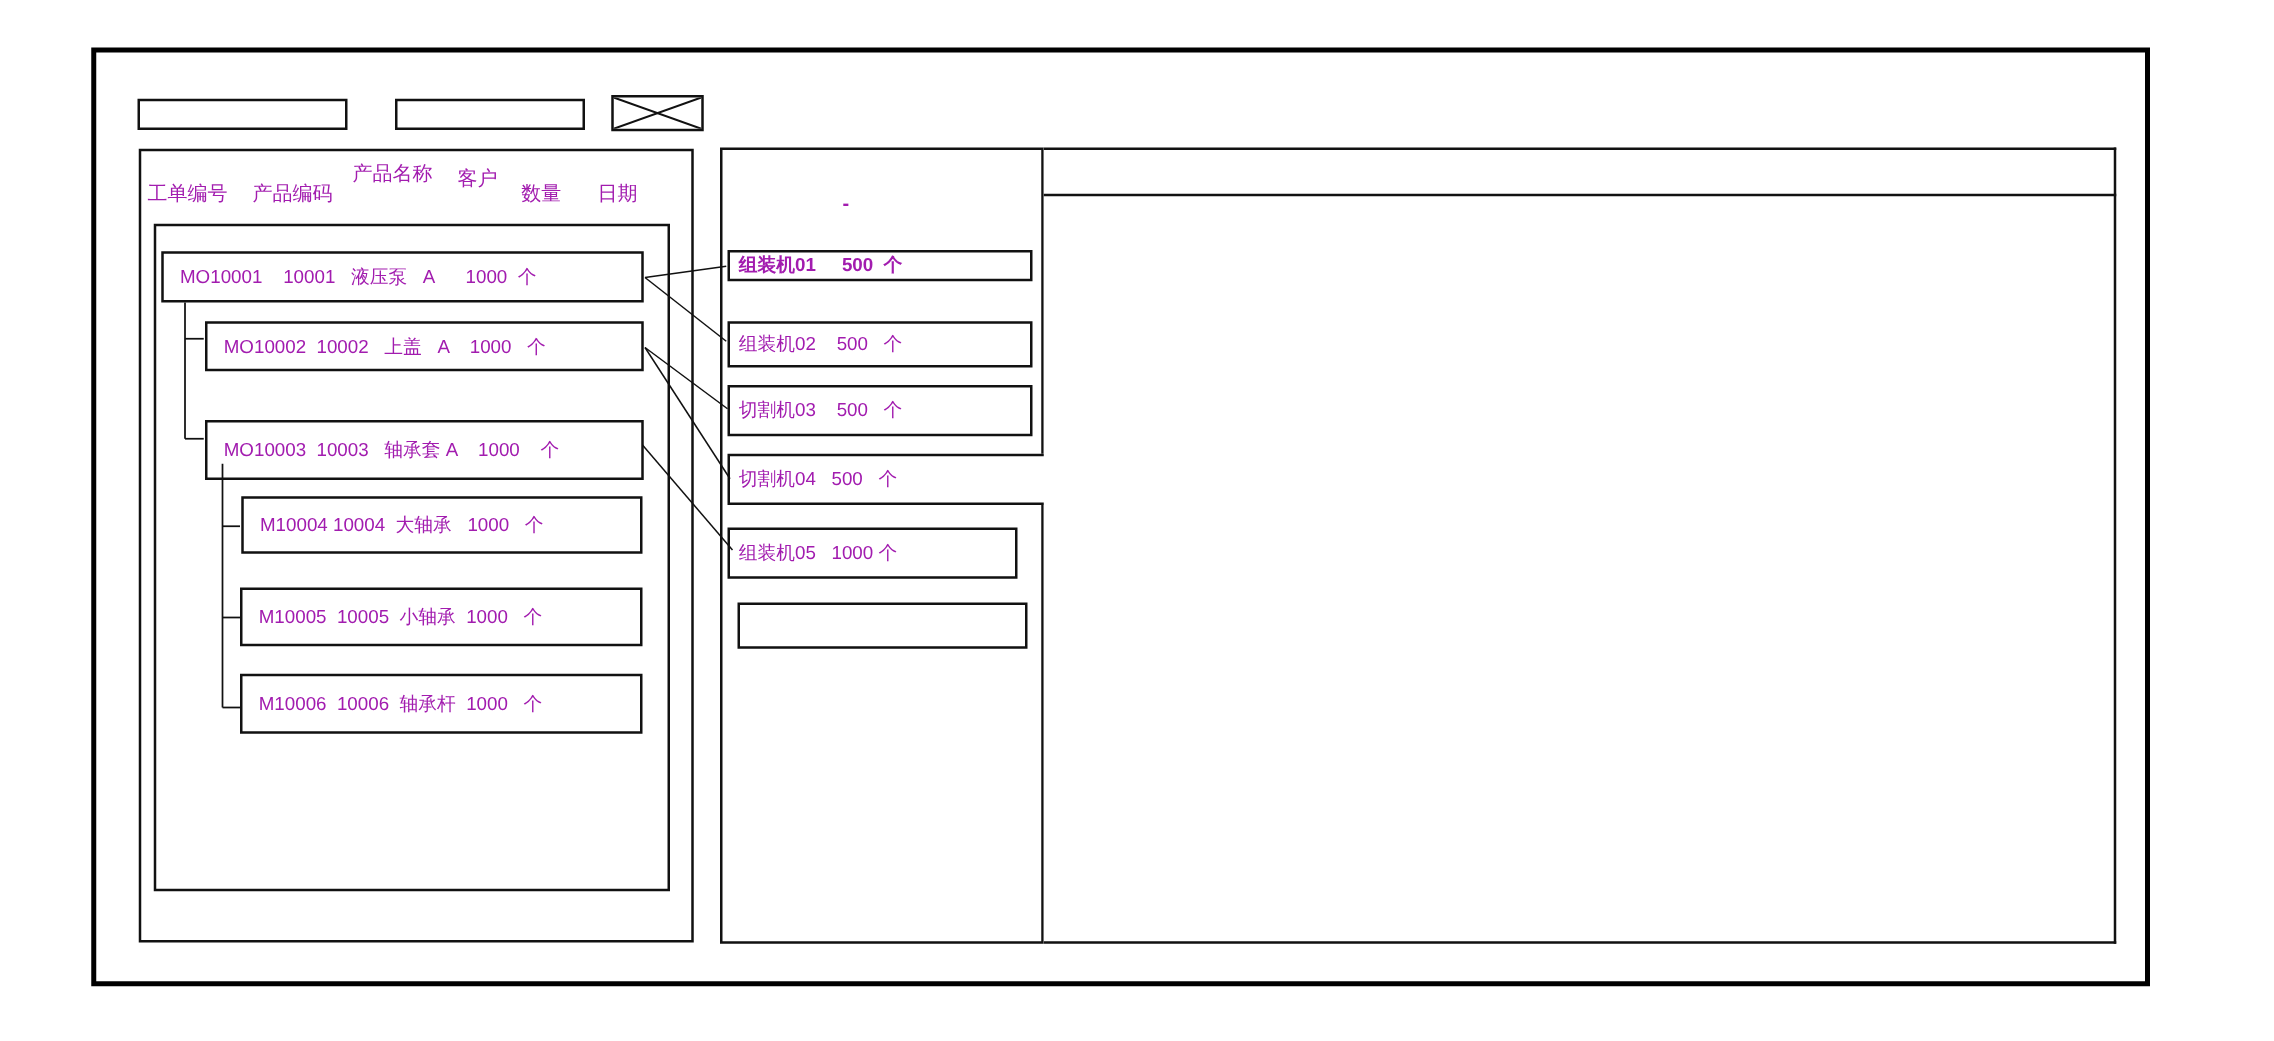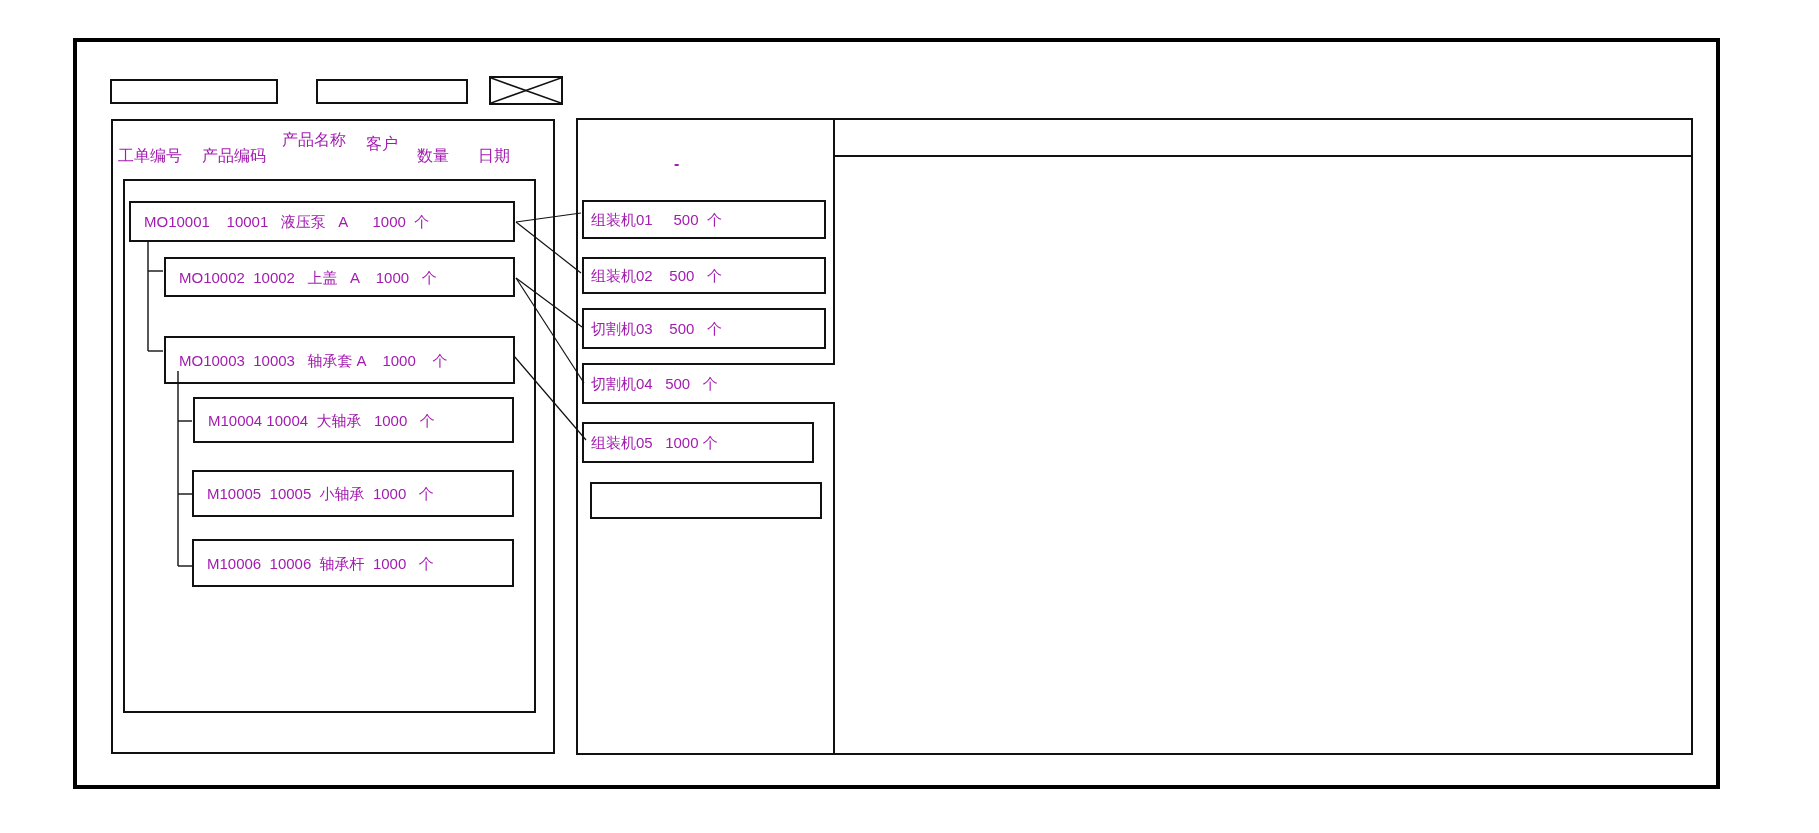--- a/index.html
+++ b/index.html
@@ -48,21 +48,21 @@
   <div class="box txt node" style="left:129px;top:201px;width:386px;height:41px;">MO10001    10001   液压泵   A      1000  个</div>
   <div class="box txt node" style="left:164px;top:257px;width:351px;height:40px;">MO10002  10002   上盖   A    1000   个</div>
   <div class="box txt node" style="left:164px;top:336px;width:351px;height:48px;">MO10003  10003   轴承套 A    1000    个</div>
   <div class="box txt node" style="left:193px;top:397px;width:321px;height:46px;">M10004 10004  大轴承   1000   个</div>
   <div class="box txt node" style="left:192px;top:470px;width:322px;height:47px;">M10005  10005  小轴承  1000   个</div>
   <div class="box txt node" style="left:192px;top:539px;width:322px;height:48px;">M10006  10006  轴承杆  1000   个</div>
 
   <div class="box" style="left:576px;top:118px;width:259px;height:637px;"></div>
   <span class="dash" style="left:674px;top:162px;">-</span>
 
-  <div class="box txt machine" style="left:582px;top:200px;width:244px;height:39px;">组装机01     500  个</div>
+  <div class="box txt machine" style="left:582px;top:200px;width:244px;height:25px;font-weight:bold;">组装机01     500  个</div>
   <div class="box txt machine" style="left:582px;top:257px;width:244px;height:37px;">组装机02    500   个</div>
   <div class="box txt machine" style="left:582px;top:308px;width:244px;height:41px;">切割机03    500   个</div>
   <div class="box txt machine" style="left:582px;top:363px;width:284px;height:41px;">切割机04   500   个</div>
   <div class="box txt machine" style="left:582px;top:422px;width:232px;height:41px;">组装机05   1000 个</div>
   <div class="box txt machine" style="left:590px;top:482px;width:232px;height:37px;"></div>
 
   <div class="box" style="left:835px;top:118px;width:858px;height:637px;border-left:0;"></div>
   <div class="hline" style="left:835px;top:155px;width:858px;height:2px;"></div>
   <div class="abs txt" style="left:845px;top:122px;width:840px;height:30px;"></div>
 

